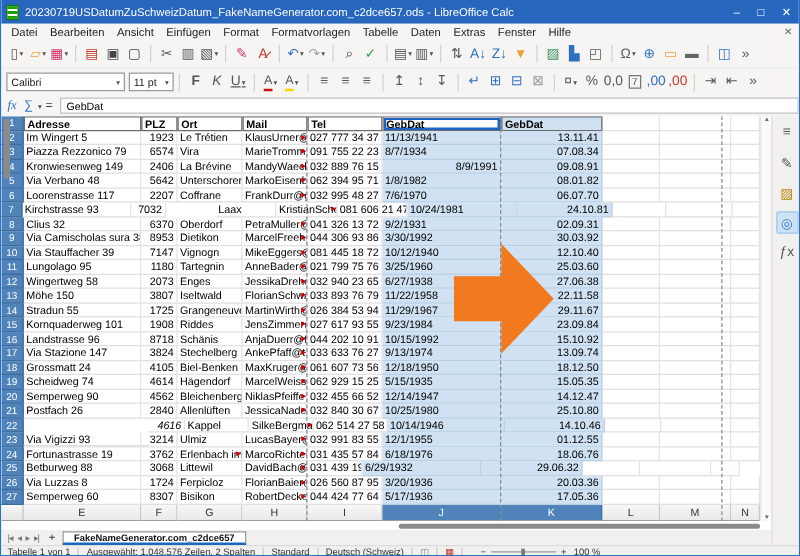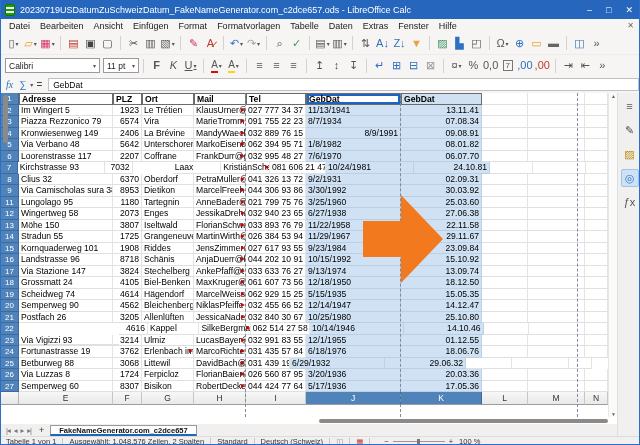--- a/index.html
+++ b/index.html
@@ -466,20 +466,33 @@
       <div class="c" style="width: 52px;">Dietikon</div>
       <div class="c" style="width: 52px;">MarcelFreeh@<span class="trunc"></span></div>
       <div class="c" style="width: 60px;">044 306 93 86</div>
       <div class="c selcell" style="width: 95px;">3/30/1992</div>
       <div class="c selcell num" style="width: 81px;">30.03.92</div>
       <div class="c" style="width: 46px;"></div>
       <div class="c" style="width: 57px;"></div>
       <div class="c" style="width: 23px;"></div>
     </div>
     <div class="grow">
+      <div class="rh">10</div>
+      <div class="c" style="width: 94px;">Via Stauffacher 39</div>
+      <div class="c num" style="width: 29px;">7147</div>
+      <div class="c" style="width: 52px;">Vignogn</div>
+      <div class="c" style="width: 52px;">MikeEggers@<span class="trunc"></span></div>
+      <div class="c" style="width: 60px;">081 445 18 72</div>
+      <div class="c selcell" style="width: 95px;">10/12/1940</div>
+      <div class="c selcell num" style="width: 81px;">12.10.40</div>
+      <div class="c" style="width: 46px;"></div>
+      <div class="c" style="width: 57px;"></div>
+      <div class="c" style="width: 23px;"></div>
+    </div>
+    <div class="grow">
       <div class="rh">11</div>
       <div class="c" style="width: 94px;">Lungolago 95</div>
       <div class="c num" style="width: 29px;">1180</div>
       <div class="c" style="width: 52px;">Tartegnin</div>
       <div class="c" style="width: 52px;">AnneBader@<span class="trunc"></span></div>
       <div class="c" style="width: 60px;">021 799 75 76</div>
       <div class="c selcell" style="width: 95px;">3/25/1960</div>
       <div class="c selcell num" style="width: 81px;">25.03.60</div>
       <div class="c" style="width: 46px;"></div>
       <div class="c" style="width: 57px;"></div>
@@ -598,34 +611,34 @@
       <div class="c" style="width: 60px;">032 455 66 52</div>
       <div class="c selcell" style="width: 95px;">12/14/1947</div>
       <div class="c selcell num" style="width: 81px;">14.12.47</div>
       <div class="c" style="width: 46px;"></div>
       <div class="c" style="width: 57px;"></div>
       <div class="c" style="width: 23px;"></div>
     </div>
     <div class="grow">
       <div class="rh">21</div>
       <div class="c" style="width: 94px;">Postfach 26</div>
-      <div class="c num" style="width: 29px;">3205</div>
+      <div class="c num" style="width: 29px;">2840</div>
       <div class="c" style="width: 52px;">Allenlüften</div>
       <div class="c" style="width: 52px;">JessicaNadel@<span class="trunc"></span></div>
       <div class="c" style="width: 60px;">032 840 30 67</div>
       <div class="c selcell" style="width: 95px;">10/25/1980</div>
       <div class="c selcell num" style="width: 81px;">25.10.80</div>
       <div class="c" style="width: 46px;"></div>
       <div class="c" style="width: 57px;"></div>
       <div class="c" style="width: 23px;"></div>
     </div>
     <div class="grow">
       <div class="rh">22</div>
       <div class="c" style="width: 102px; margin-top: 21px;">Forrenböhlstrasse 97</div>
-      <div class="c num" style="width: 29px;">4616</div>
+      <div class="c num" style="width: 29px; font-style: italic;">4616</div>
       <div class="c" style="width: 52px;">Kappel</div>
       <div class="c" style="width: 52px;">SilkeBergman<span class="trunc"></span></div>
       <div class="c" style="width: 60px;">062 514 27 58</div>
       <div class="c selcell" style="width: 95px;">10/14/1946</div>
       <div class="c selcell num" style="width: 81px;">14.10.46</div>
       <div class="c" style="width: 46px;"></div>
       <div class="c" style="width: 57px;"></div>
       <div class="c" style="width: 23px;"></div>
     </div>
     <div class="grow">

